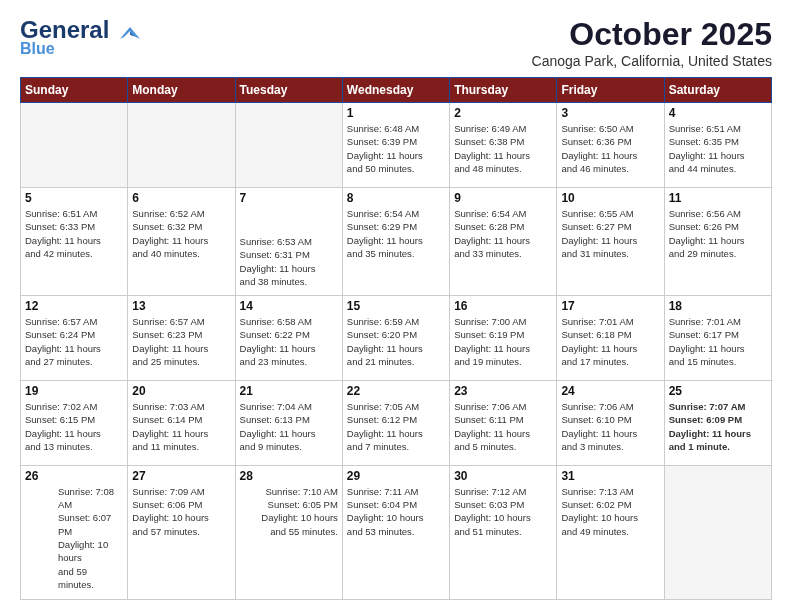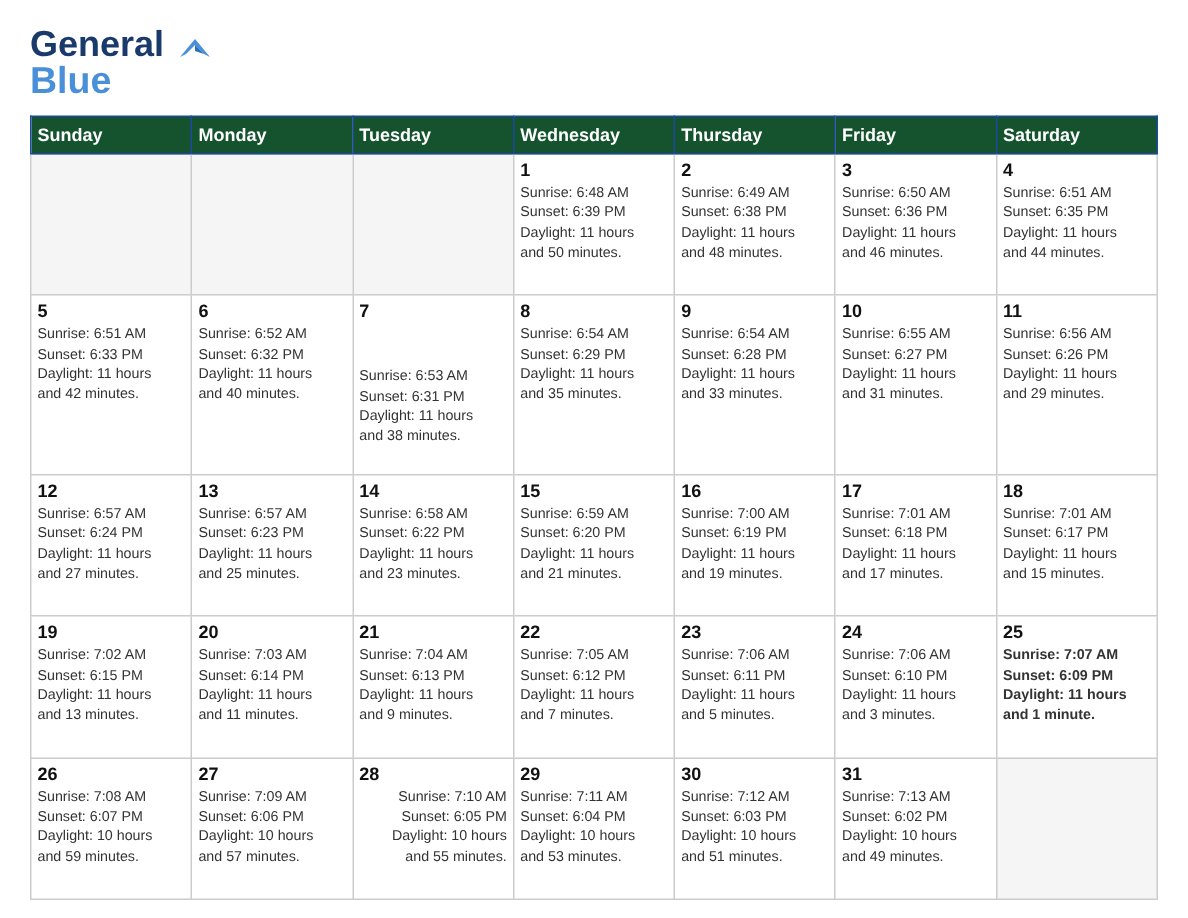--- a/index.html
+++ b/index.html
@@ -41,21 +41,21 @@
       color: #333;
     }
     .calendar {
       flex: 1;
       border: 1px solid #ccc;
       border-collapse: collapse;
       width: 100%;
       table-layout: fixed;
     }
     .calendar th {
-      background: #14532d;
+      background: #7f1d1d;
       color: #fff;
       font-size: 12px;
       font-weight: bold;
       padding: 5px 4px;
       text-align: left;
       border: 1px solid #1a4a9d;
     }
     .calendar td {
       border: 1px solid #ccc;
       vertical-align: top;
@@ -94,21 +94,25 @@
     <div class="logo">
       <div class="logo-wrapper">
         <div>
           <span style="font-size:24px;font-weight:bold;color:#1a3a6b;">General</span>
           <svg width="28" height="18" viewBox="0 0 28 18" style="vertical-align:middle;margin-left:2px;">
             <polygon points="4,14 14,2 24,14 20,12 14,6 8,12" fill="#4a90d9"></polygon>
             <polygon points="14,6 20,12 14,10" fill="#2a70b9"></polygon>
           </svg>
         </div>
       </div>
-      <span style="font-size:25px;font-weight:bold;color:#4a90d9;margin-top:-4px;">Blue</span>
+      <span style="font-size:16px;font-weight:bold;color:#4a90d9;margin-top:-4px;">Blue</span>
+    </div>
+    <div class="title-block">
+      <div class="month-title">October 2025</div>
+      <div class="location">Canoga Park, California, United States</div>
     </div>
   </div>
 
   <table class="calendar">
     <thead>
       <tr>
         <th>Sunday</th>
         <th>Monday</th>
         <th>Tuesday</th>
         <th>Wednesday</th>
@@ -300,21 +304,21 @@
             <div class="day-num">25</div>
             <div class="day-info" style="white-space: pre-line; font-weight: bold;">Sunrise: 7:07 AM
 Sunset: 6:09 PM
 Daylight: 11 hours
 and 1 minute.</div>
           </td>
         </tr>
         <tr>
           <td>
             <div class="day-num">26</div>
-            <div class="day-info" style="white-space: pre-line;">Sunrise: 7:08 AM
+            <div class="day-info" style="white-space: pre-line; margin-left: 33px;">Sunrise: 7:08 AM
 Sunset: 6:07 PM
 Daylight: 10 hours
 and 59 minutes.</div>
           </td>
           <td>
             <div class="day-num">27</div>
             <div class="day-info" style="white-space: pre-line;">Sunrise: 7:09 AM
 Sunset: 6:06 PM
 Daylight: 10 hours
 and 57 minutes.</div>

